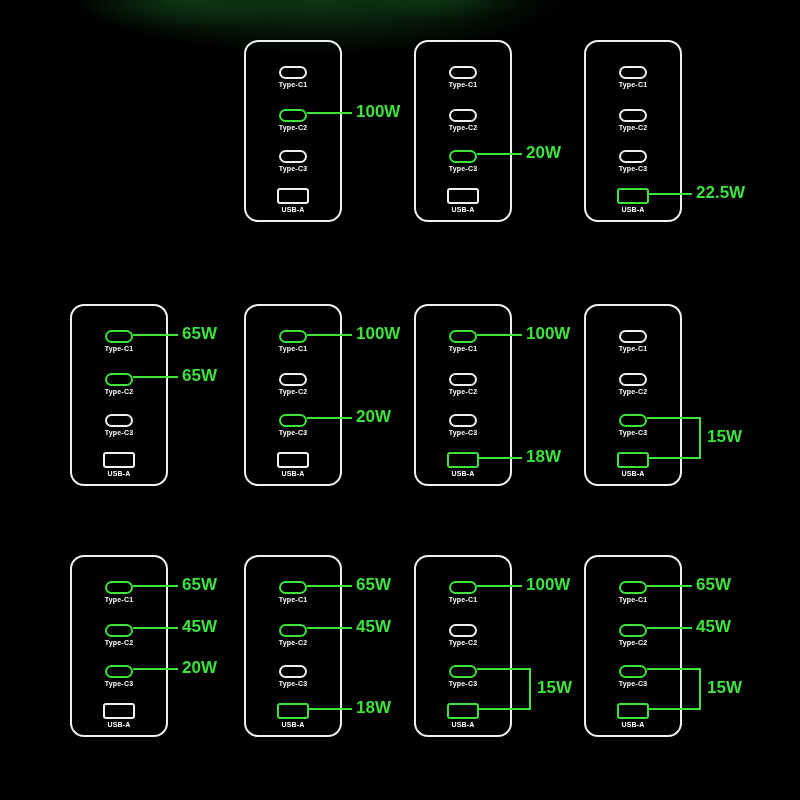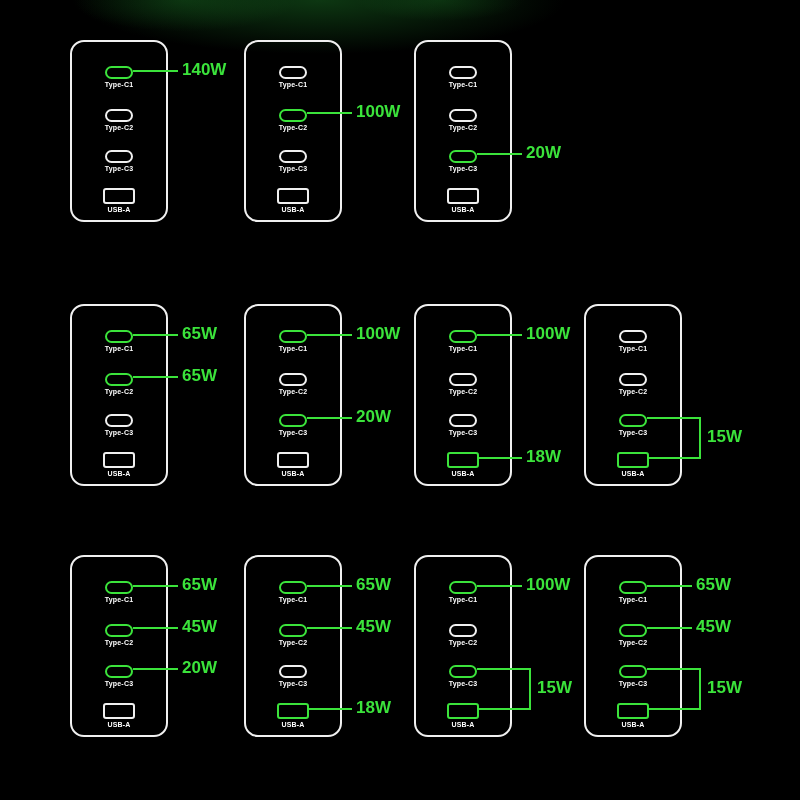--- a/index.html
+++ b/index.html
@@ -80,42 +80,20 @@
     font-size: 17px;
     font-weight: bold;
     white-space: nowrap;
   }
 </style>
 </head>
 <body>
 
 <div id="stage">
   <div class="glow"></div>
-<div class="cell" style="left: 70px; top: 40px;">
-      <div class="body">
-        <div class="slot" style="top: 24px;">
-          <div class="port-typec active"></div>
-          <div class="plabel">Type-C1</div>
-        </div>
-        <div class="slot" style="top: 67px;">
-          <div class="port-typec"></div>
-          <div class="plabel">Type-C2</div>
-        </div>
-        <div class="slot" style="top: 108px;">
-          <div class="port-typec"></div>
-          <div class="plabel">Type-C3</div>
-        </div>
-        <div class="slot" style="top: 146px;">
-          <div class="port-usba"></div>
-          <div class="plabel">USB-A</div>
-        </div>
-      </div>
-      <div class="wline" style="top: 30px; left: 63px; width: 45px;"></div>
-      <div class="watt" style="top: 31px; left: 112px;">140W</div>
-    </div>
     <div class="cell" style="left: 244px; top: 40px;">
       <div class="body">
         <div class="slot" style="top: 24px;">
           <div class="port-typec"></div>
           <div class="plabel">Type-C1</div>
         </div>
         <div class="slot" style="top: 67px;">
           <div class="port-typec active"></div>
           <div class="plabel">Type-C2</div>
         </div>
@@ -145,20 +123,42 @@
           <div class="port-typec active"></div>
           <div class="plabel">Type-C3</div>
         </div>
         <div class="slot" style="top: 146px;">
           <div class="port-usba"></div>
           <div class="plabel">USB-A</div>
         </div>
       </div>
       <div class="wline" style="top: 113px; left: 63px; width: 45px;"></div>
       <div class="watt" style="top: 114px; left: 112px;">20W</div>
+    </div>
+    <div class="cell" style="left: 584px; top: 40px;">
+      <div class="body">
+        <div class="slot" style="top: 24px;">
+          <div class="port-typec"></div>
+          <div class="plabel">Type-C1</div>
+        </div>
+        <div class="slot" style="top: 67px;">
+          <div class="port-typec"></div>
+          <div class="plabel">Type-C2</div>
+        </div>
+        <div class="slot" style="top: 108px;">
+          <div class="port-typec"></div>
+          <div class="plabel">Type-C3</div>
+        </div>
+        <div class="slot" style="top: 146px;">
+          <div class="port-usba active"></div>
+          <div class="plabel">USB-A</div>
+        </div>
+      </div>
+      <div class="wline" style="top: 153px; left: 63px; width: 45px;"></div>
+      <div class="watt" style="top: 154px; left: 112px;">22.5W</div>
     </div>
     <div class="cell" style="left: 70px; top: 304px;">
       <div class="body">
         <div class="slot" style="top: 24px;">
           <div class="port-typec active"></div>
           <div class="plabel">Type-C1</div>
         </div>
         <div class="slot" style="top: 67px;">
           <div class="port-typec active"></div>
           <div class="plabel">Type-C2</div>

